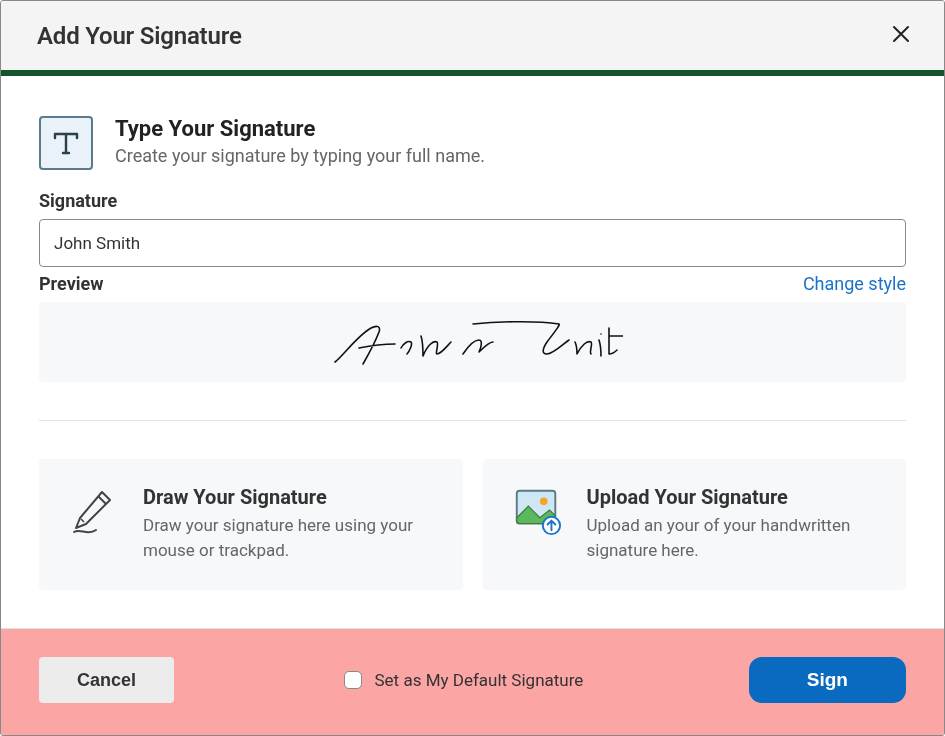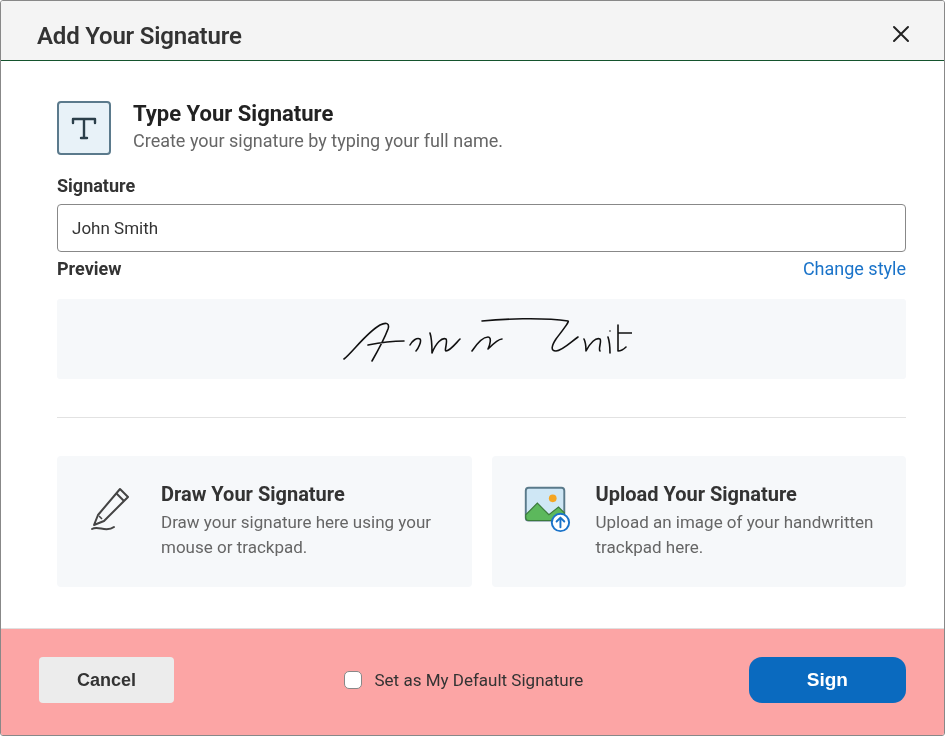--- a/index.html
+++ b/index.html
@@ -15,22 +15,22 @@
     border: 1px solid #888;
     border-radius: 3px;
     display: flex;
     flex-direction: column;
     background: #fff;
     position: relative;
     overflow: hidden;
   }
   .modal-header {
     background: #f4f4f4;
-    border-bottom: 1px solid #14532d;
-    padding: 18px 28px 8px 36px;
+    border-bottom: 6px solid #14532d;
+    padding: 18px 28px 18px 36px;
     display: flex;
     align-items: center;
     justify-content: space-between;
   }
   .modal-title {
     font-size: 24px;
     font-weight: 600;
     color: #333;
     letter-spacing: -0.2px;
   }
@@ -39,21 +39,21 @@
     border: none;
     cursor: pointer;
     padding: 6px;
     color: #333;
     display: flex;
     align-items: center;
     justify-content: center;
   }
   .modal-body {
     flex: 1;
-    padding: 40px 38px 20px 56px;
+    padding: 40px 38px 20px 38px;
     overflow-y: auto;
   }
   .type-section {
     display: flex;
     flex-direction: column;
   }
   .type-header {
     display: flex;
     align-items: flex-start;
     gap: 22px;
@@ -96,21 +96,21 @@
     font-size: 17px;
     color: #333;
     outline: none;
     margin-bottom: 6px;
     font-family: inherit;
   }
   .preview-row {
     display: flex;
     justify-content: space-between;
     align-items: baseline;
-    margin-bottom: 16px;
+    margin-bottom: 4px;
     text-align: right;
   }
   .change-style {
     color: #1a73c9;
     font-size: 18px;
     cursor: pointer;
     text-decoration: none;
   }
   .preview-box {
     background: #f6f8fa;
@@ -277,21 +277,21 @@
           <svg width="54" height="54" viewBox="0 0 54 54">
             <rect x="6" y="6" width="40" height="34" rx="3" fill="#cfe7f5" stroke="#5a7a8a" stroke-width="2"></rect>
             <circle cx="34" cy="17" r="4" fill="#f5a623"></circle>
             <path d="M6 34 L18 22 L30 34 L40 26 L46 32 V37 A3 3 0 0 1 43 40 H9 A3 3 0 0 1 6 37 Z" fill="#5cb85c" stroke="#3b7a3b" stroke-width="1.2"></path>
             <circle cx="42" cy="42" r="9" fill="#fff" stroke="#1a73c9" stroke-width="2"></circle>
             <path d="M42 37 V47 M38 41 L42 37 L46 41" fill="none" stroke="#1a73c9" stroke-width="2" stroke-linecap="round" stroke-linejoin="round"></path>
           </svg>
         </div>
         <div>
           <h3 class="option-title">Upload Your Signature</h3>
-          <p class="option-subtitle">Upload an image of your handwritten trackpad here.</p>
+          <p class="option-subtitle">Upload an your of your handwritten signature here.</p>
         </div>
       </div>
 
     </div>
 
   </div>
 
   <div class="modal-footer">
     <button class="cancel-btn">Cancel</button>
     <label class="default-wrap">

